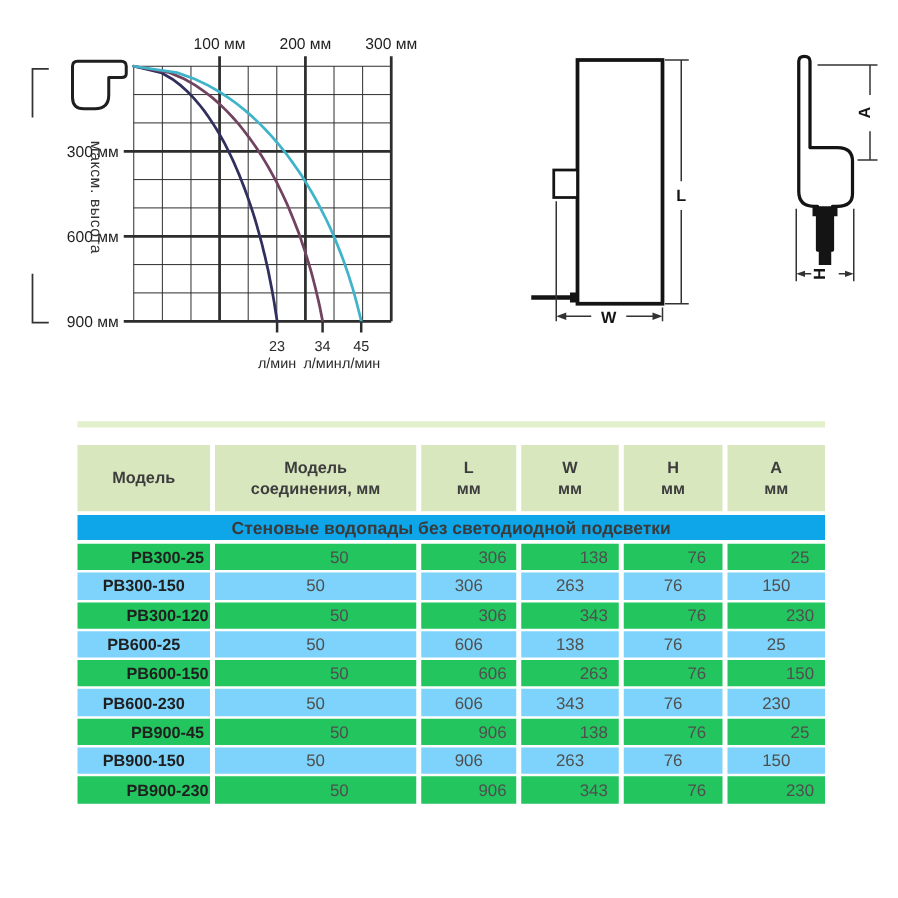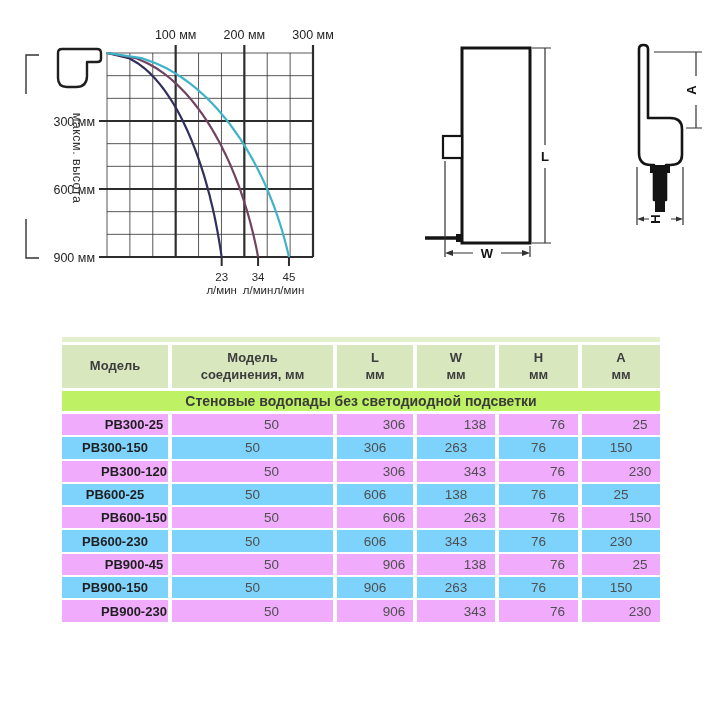--- a/index.html
+++ b/index.html
@@ -12,44 +12,44 @@
   
   .chart-svg { position:absolute; left:0; top:0; }
 
   
   .drawings-svg { position:absolute; left:415px; top:25px; }
 
   
   .spec-table { position:absolute; left:62px; top:337px; width:598px; }
   .t-strip { height:5px; background:#e3f0cc; }
   .t-head {
-    margin-top:3px; display:grid;
+    margin-top:14px; display:grid;
     grid-template-columns:106px 161px 76px 78px 79px 78px;
-    column-gap:4px; height:43px;
+    column-gap:4px; height:53px;
   }
   .t-head .th {
     background:#d9e7bf; color:#3d3d3d; display:flex; flex-direction:column;
     align-items:center; justify-content:center; text-align:center;
     font-weight:bold; font-size:13px; line-height:1.3;
   }
   .t-sub {
-    margin-top:3px; height:20px; background:#bef264; color:#3a3a3a;
+    margin-top:3px; height:20px; background:#0ea5e9; color:#3a3a3a;
     font-weight:bold; font-size:14px;
     display:flex; align-items:center; justify-content:center;
   }
   .t-body { margin-top:3px; display:grid; row-gap:2px; }
   .t-row {
     display:grid; grid-template-columns:106px 161px 76px 78px 79px 78px;
     column-gap:4px; height:21.3px;
   }
   .t-row .td {
     display:flex; align-items:center; justify-content:center;
     font-size:13.5px; color:#4f4f4f;
   }
-  .t-row.odd .td  { background:#f0abfc;padding-left:38px; }
+  .t-row.odd .td  { background:#22c55e;padding-left:38px; }
   .t-row.even .td { background:#7dd3fc; }
   .t-row .td.model { font-weight:bold; color:#1f1f1f; font-size:13px; }
 </style>
 </head>
 <body>
 
 <div class="page">
 
   <svg id="chart-svg" class="chart-svg" width="360" height="312">
       <line x1="107" y1="53" x2="107" y2="257" stroke="#2d2d2d" stroke-width="0.8"></line>

